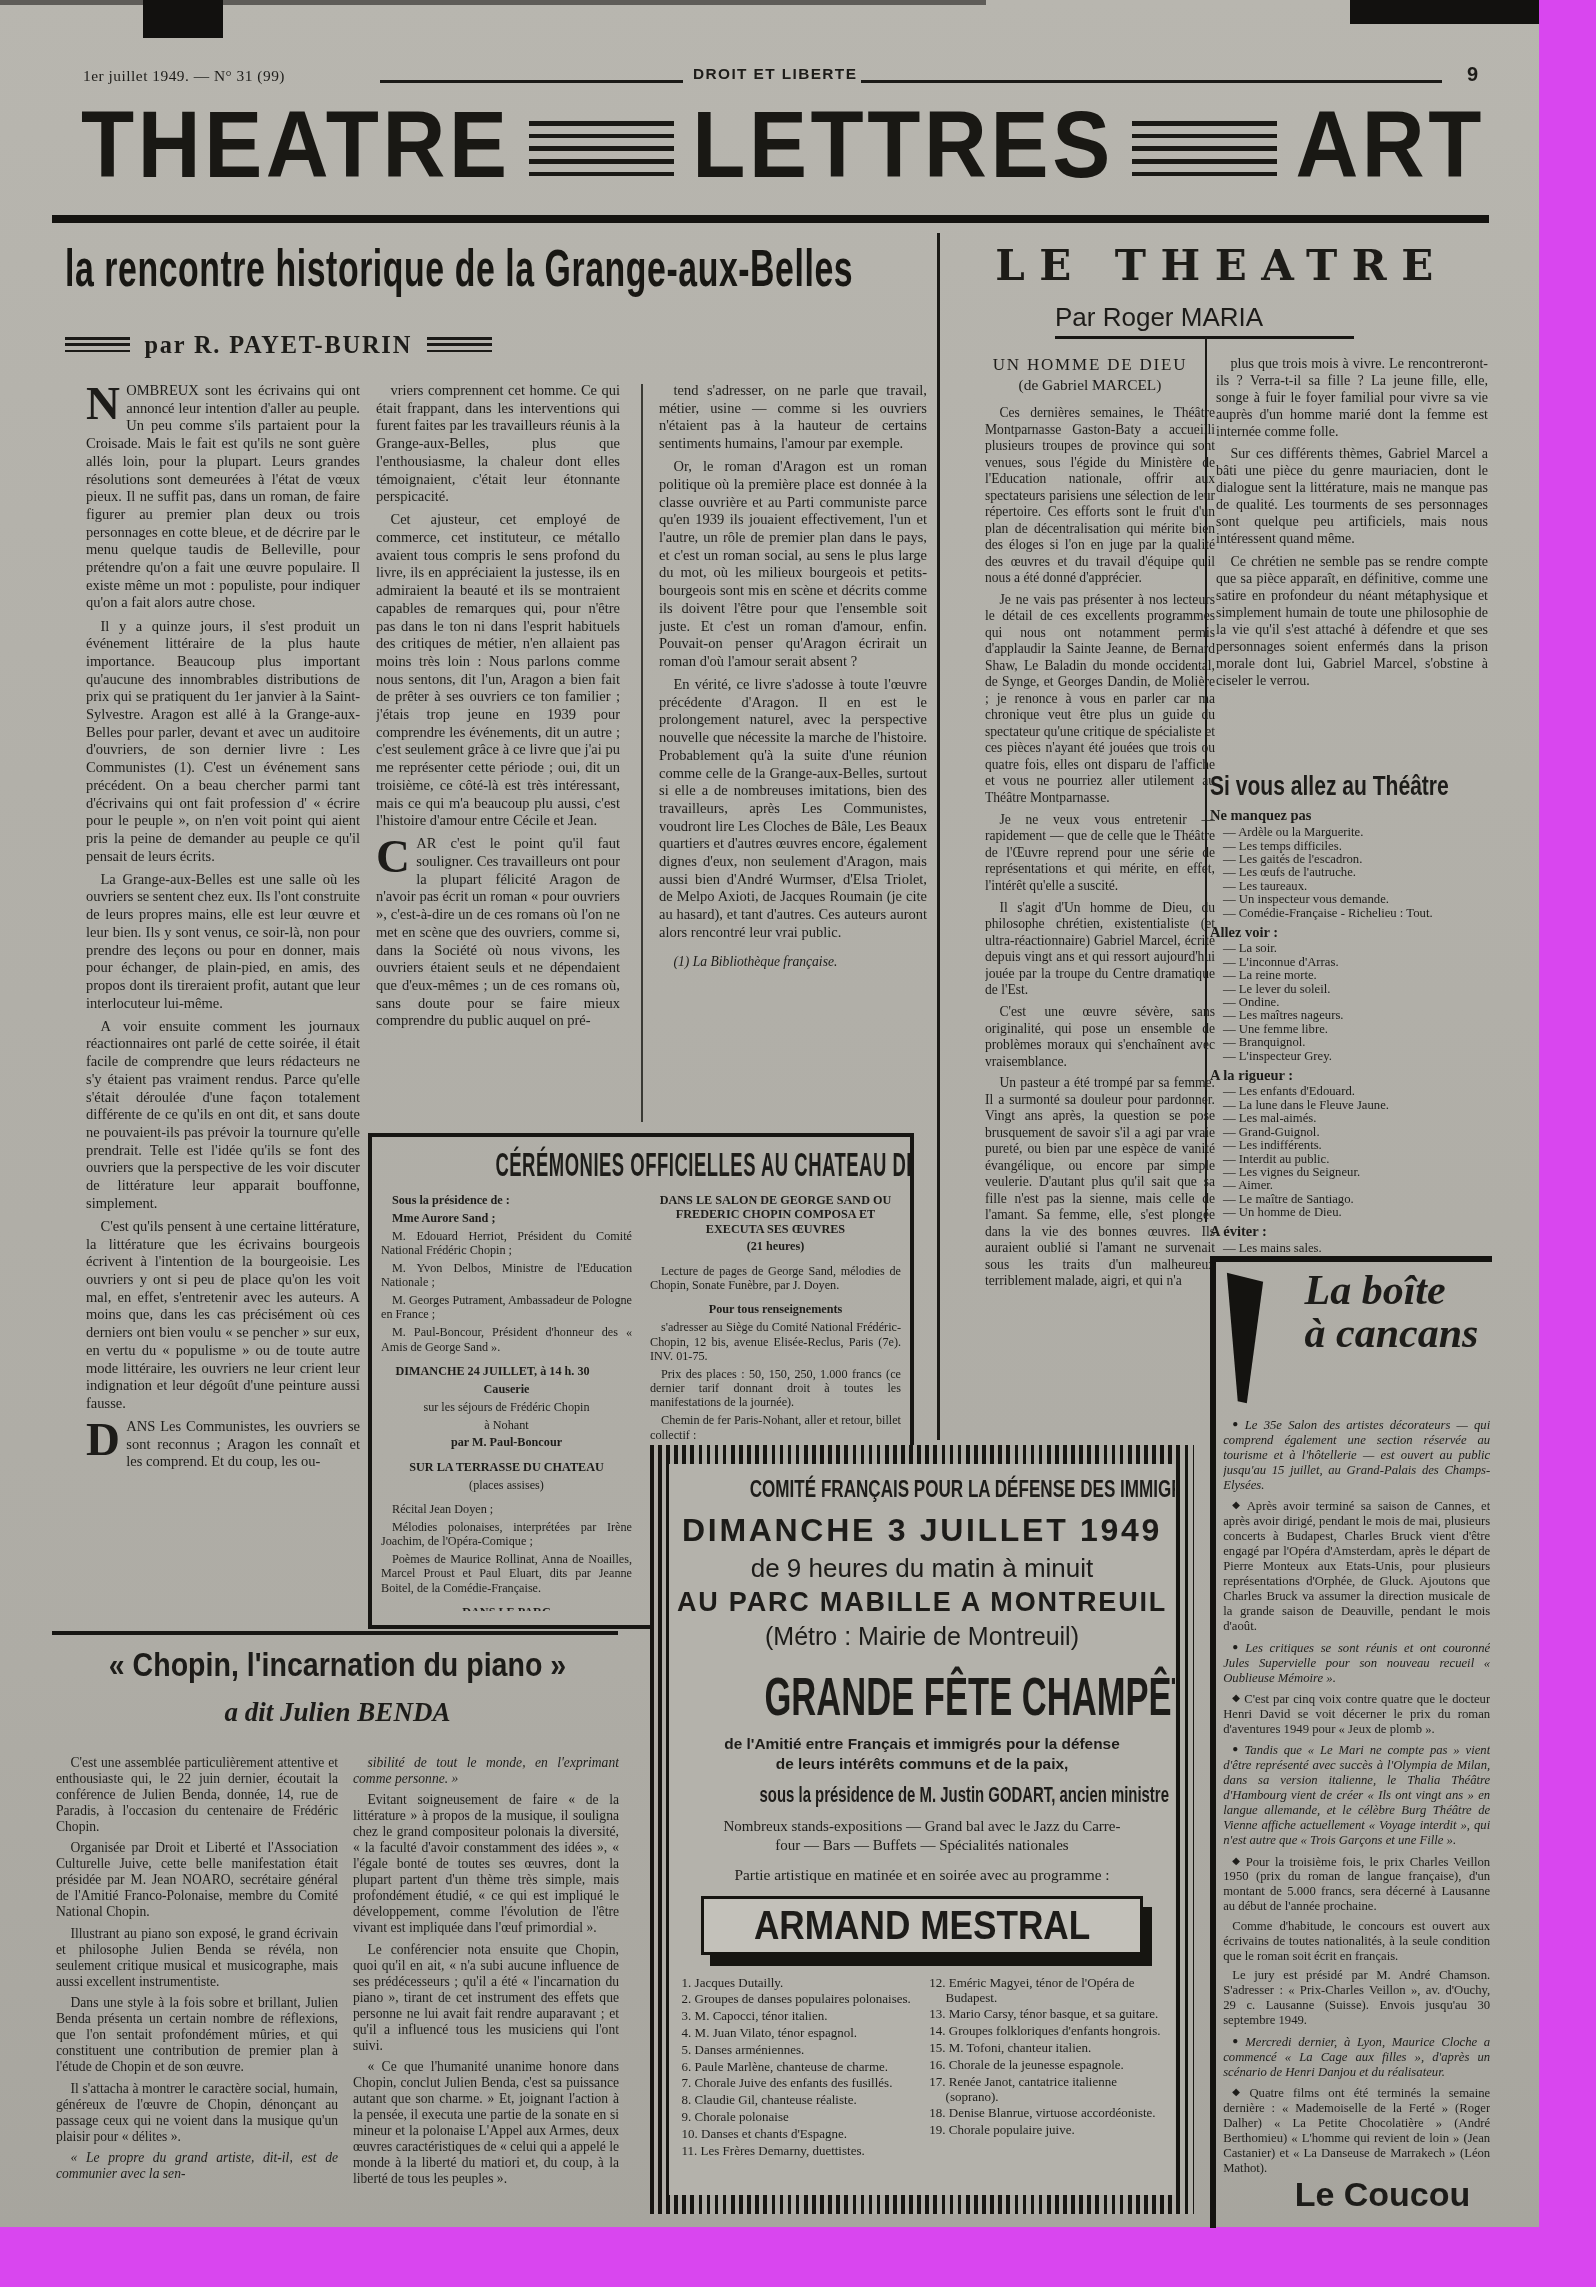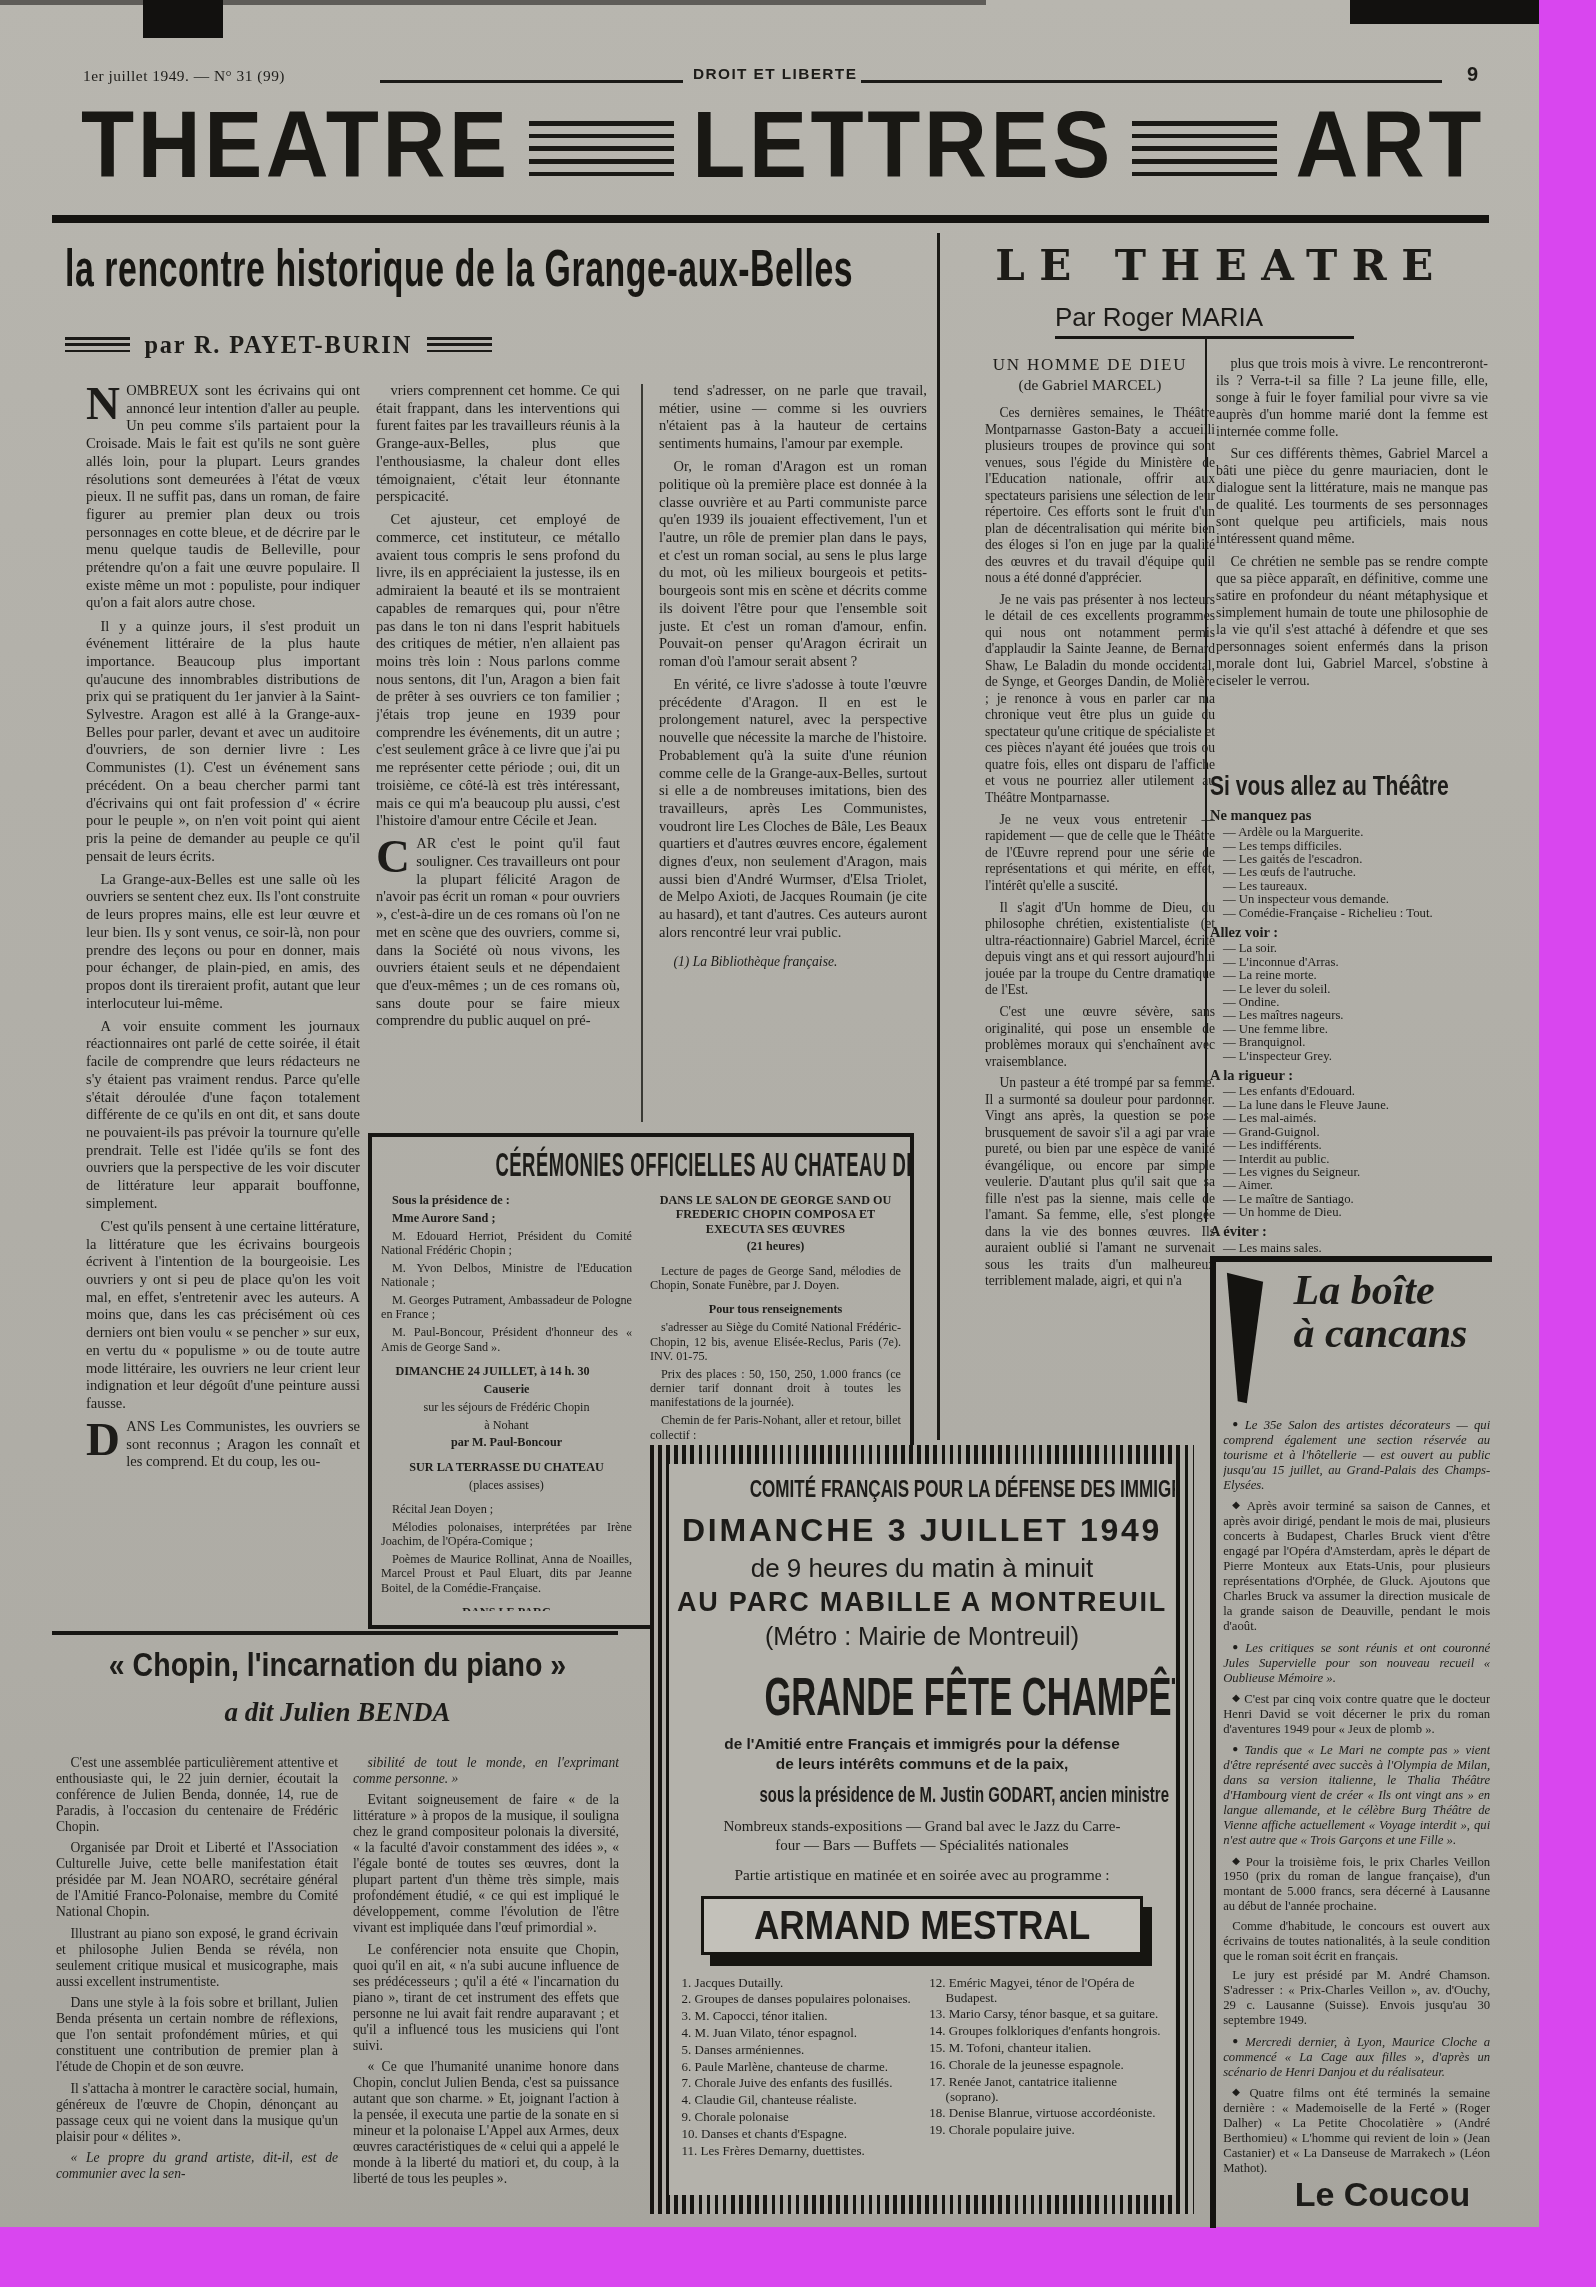--- a/index.html
+++ b/index.html
@@ -65,21 +65,21 @@
   .th-colB{left:1216px;top:355px;width:272px;height:418px;overflow:hidden;font-size:14px;line-height:17px;}
   
   .guide{left:1210px;top:771px;width:279px;height:481px;overflow:hidden;}
   .guide-title{font-family:"Liberation Sans",sans-serif;font-weight:bold;font-size:27px;
                white-space:nowrap;transform:scaleX(.78);transform-origin:0 50%;margin-bottom:5.4px;}
   .g-head{font-weight:bold;font-size:14.5px;margin:3.6px 0 1.8px;}
   .g-item{font-size:12.7px;line-height:13.4px;padding-left:33px;text-indent:-20px;}
   
   .cancans{left:1210px;top:1256px;width:282px;height:972px;border-top:6.3px solid #141310;
            border-left:6.3px solid #141310;padding:7.2px 1.8px 0 7.2px;box-sizing:border-box;}
-  .cancans-titlerow{display:flex;align-items:flex-start;gap:5px;padding-left:1.8px;}
+  .cancans-titlerow{display:flex;align-items:flex-start;gap:16px;padding-left:1.8px;}
   .cancans-title{font-family:"Liberation Serif",serif;font-style:italic;font-weight:bold;
                  font-size:42px;line-height:43px;padding-left:23.5px;}
   .cancans-items{margin-top:11px;height:762px;overflow:hidden;font-size:12.7px;line-height:15px;}
   .cancans-items .para{margin-bottom:4.5px;text-indent:9px;}
   .coucou{left:1274px;top:2175px;width:217px;text-align:center;font-size:34px;font-weight:bold;
           font-family:"Liberation Sans",sans-serif;}
   
   .nohant{left:368px;top:1133px;width:546px;height:496px;border:4.5px solid #171613;
           box-sizing:border-box;padding:3.6px 9px;overflow:hidden;}
   .nohant-title{margin-top:5.4px;text-align:center;font-family:"Liberation Sans",sans-serif;
@@ -337,21 +337,21 @@
       </div>
       <div class="program">
         <div class="program-col">
             <p class="para">1. Jacques Dutailly.</p>
             <p class="para">2. Groupes de danses populaires polonaises.</p>
             <p class="para">3. M. Capocci, ténor italien.</p>
             <p class="para">4. M. Juan Vilato, ténor espagnol.</p>
             <p class="para">5. Danses arméniennes.</p>
             <p class="para">6. Paule Marlène, chanteuse de charme.</p>
             <p class="para">7. Chorale Juive des enfants des fusillés.</p>
-            <p class="para">4. Claudie Gil, chanteuse réaliste.</p>
+            <p class="para">8. Claudie Gil, chanteuse réaliste.</p>
             <p class="para">9. Chorale polonaise</p>
             <p class="para">10. Danses et chants d'Espagne.</p>
             <p class="para">11. Les Frères Demarny, duettistes.</p>
           </div>
         <div class="program-col">
             <p class="para">12. Eméric Magyei, ténor de l'Opéra de Budapest.</p>
             <p class="para">13. Mario Carsy, ténor basque, et sa guitare.</p>
             <p class="para">14. Groupes folkloriques d'enfants hongrois.</p>
             <p class="para">15. M. Tofoni, chanteur italien.</p>
             <p class="para">16. Chorale de la jeunesse espagnole.</p>

